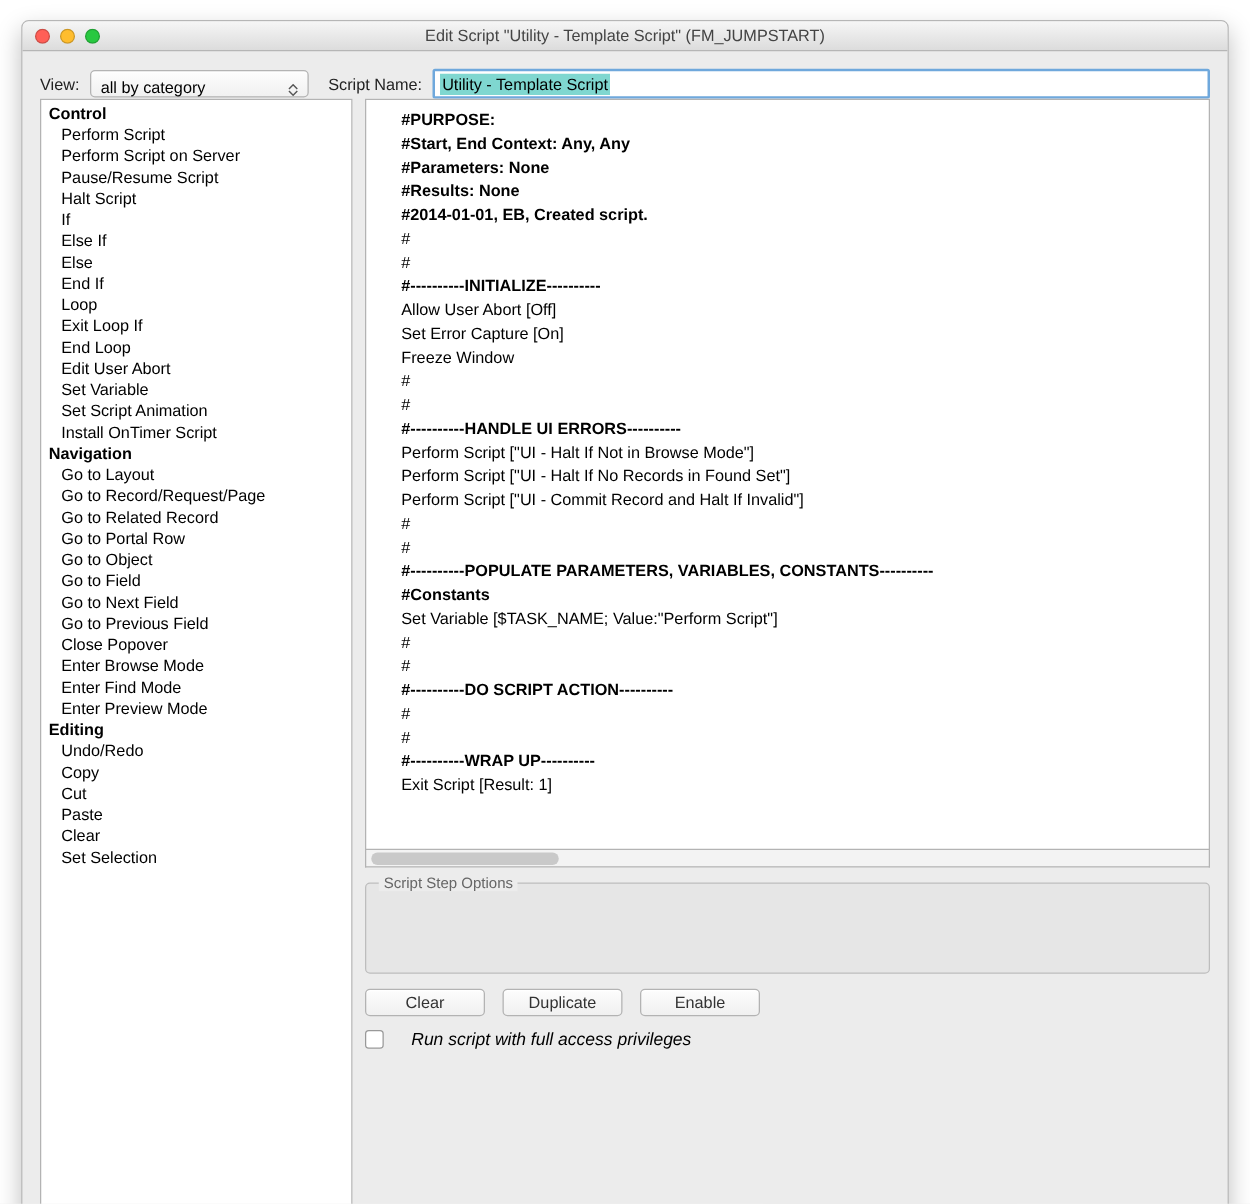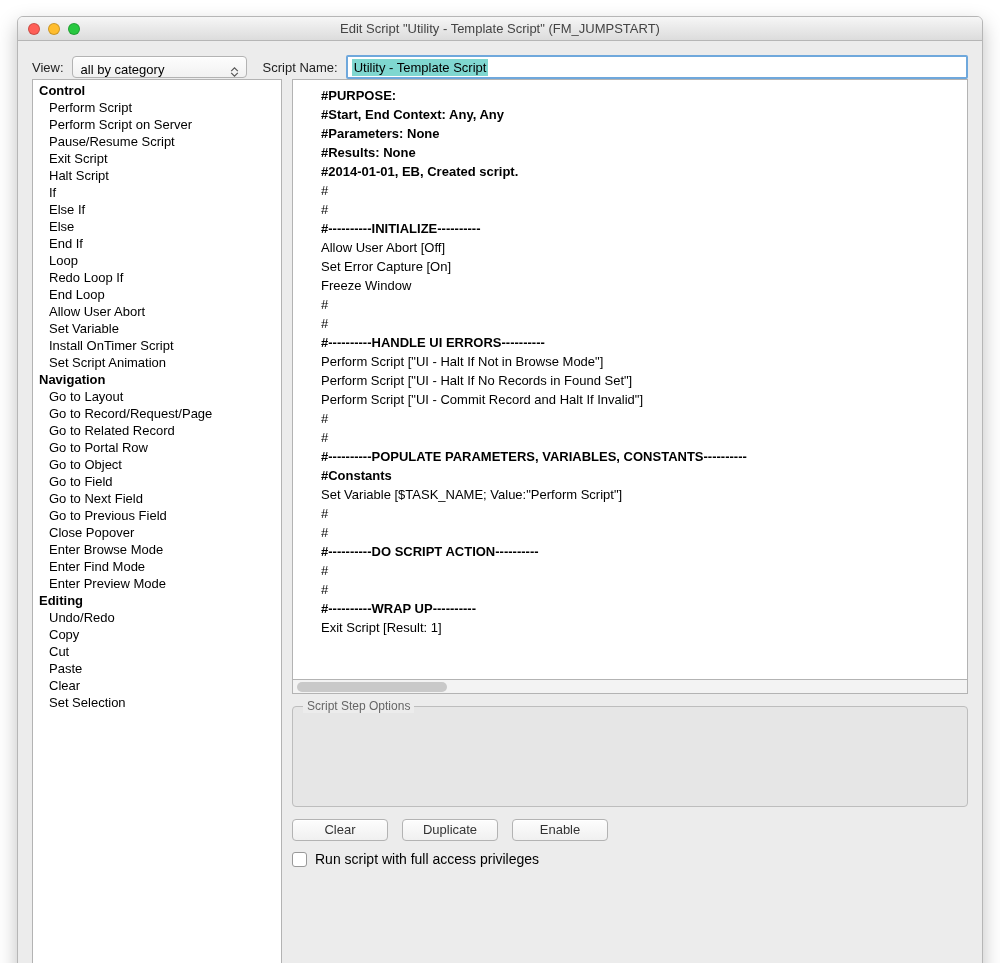--- a/index.html
+++ b/index.html
@@ -95,21 +95,21 @@
 }
 .script-body .line { padding:0; line-height:19px; }
 .script-body .b { font-weight:bold; }
 .h-scroll { height:14px; border:1px solid #b3b3b3; border-top:none; background:#f3f3f3; position:relative;}
 .h-scroll .thumb { position:absolute; left:4px; top:2px; height:10px; width:150px; background:#c9c9c9; border-radius:5px;}
 .options-box {
   margin-top:12px;
   border:1px solid #bdbdbd;
   border-radius:4px;
   background:#e6e6e6;
-  height:101px;
+  height:73px;
   position:relative;
 }
 .options-box .legend {
   position:absolute; top:-8px; left:10px;
   background:#ececec; padding:0 4px;
   color:#666; font-size:12px;
 }
 .bottom-left {
   margin-top:28px;
 }
@@ -122,21 +122,21 @@
   border:1px solid #b3b3b3;
   border-radius:4px;
   height:22px;
   min-width:96px;
   text-align:center;
   line-height:20px;
   font-size:13px;
   color:#333;
   box-shadow:0 1px 0 #fff inset;
 }
-.checkbox-row { display:flex; align-items:center; gap:8px; font-size:14px; }
+.checkbox-row { display:flex; align-items:center; gap:22px; font-size:14px;font-style:italic; }
 .checkbox {
   width:15px; height:15px; border:1px solid #999; border-radius:3px; background:#fff;
 }
 </style>
 </head>
 <body>
 
 <div class="window">
   <div class="titlebar">
     <div class="traffic-lights">
@@ -168,33 +168,32 @@
       </div>
     </div>
 
     <div class="main-split">
       <div class="left-col">
         <div class="step-list" id="step-list">
             <div class="cat">Control</div>
             <div class="item">Perform Script</div>
             <div class="item">Perform Script on Server</div>
             <div class="item">Pause/Resume Script</div>
-            <div class="item">Exit Script</div>
             <div class="item">Halt Script</div>
             <div class="item">If</div>
             <div class="item">Else If</div>
             <div class="item">Else</div>
             <div class="item">End If</div>
             <div class="item">Loop</div>
-            <div class="item">Redo Loop If</div>
+            <div class="item">Exit Loop If</div>
             <div class="item">End Loop</div>
-            <div class="item">Allow User Abort</div>
+            <div class="item">Edit User Abort</div>
             <div class="item">Set Variable</div>
+            <div class="item">Set Script Animation</div>
             <div class="item">Install OnTimer Script</div>
-            <div class="item">Set Script Animation</div>
             <div class="cat">Navigation</div>
             <div class="item">Go to Layout</div>
             <div class="item">Go to Record/Request/Page</div>
             <div class="item">Go to Related Record</div>
             <div class="item">Go to Portal Row</div>
             <div class="item">Go to Object</div>
             <div class="item">Go to Field</div>
             <div class="item">Go to Next Field</div>
             <div class="item">Go to Previous Field</div>
             <div class="item">Close Popover</div>

